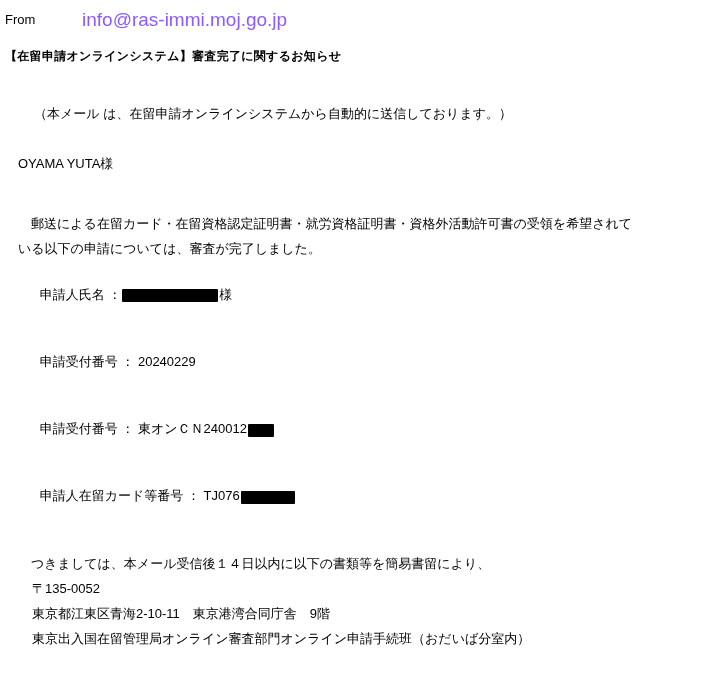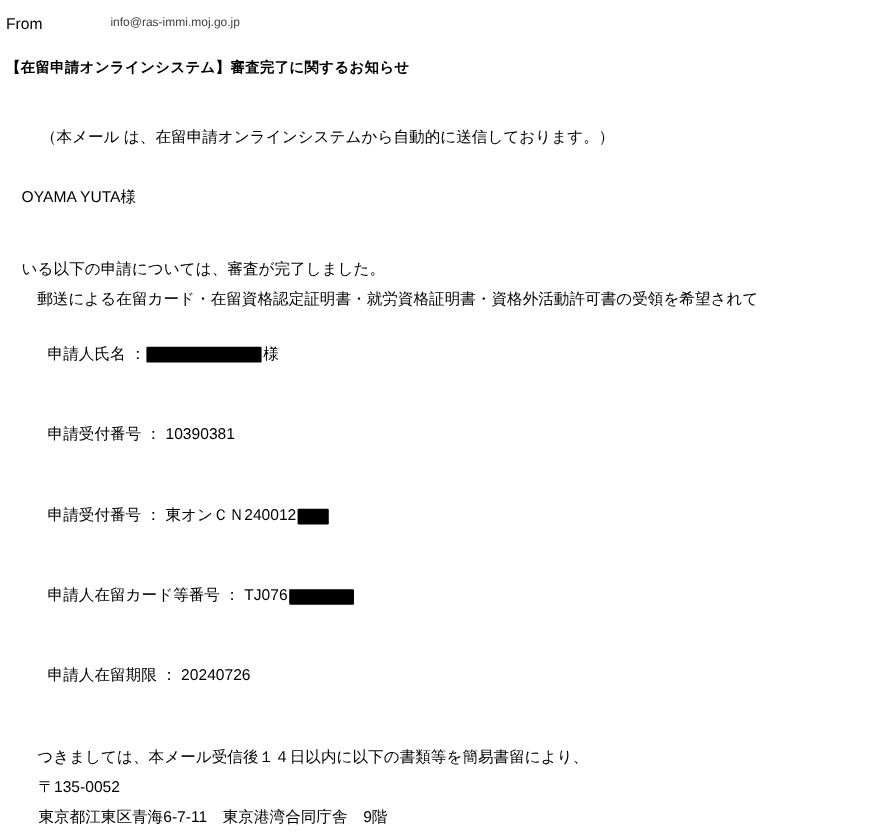--- a/index.html
+++ b/index.html
@@ -35,24 +35,23 @@
   }
   .hdr-label {
     width: 82px;
     padding-left: 5px;
     box-sizing: border-box;
     font-size: 13px;
     color: #000;
     white-space: nowrap;
   }
   .hdr-value {
-    font-size: 10px;
-    color: #404040;
+    font-size: 19px;
+    color: #8b5cf6;
     white-space: nowrap;
-    margin-left: 10px;
   }
 
   
   .subject {
     margin: 16px 0 0 5px;
     font-size: 12px;
     font-weight: bold;
     letter-spacing: 0.3px;
   }
 
@@ -103,44 +102,41 @@
 
     <p class="indent2">（本メール は、在留申請オンラインシステムから自動的に送信しております。）</p>
 
     <div class="gap-lg"></div>
 
     <p>OYAMA YUTA様</p>
 
     <div class="gap-lg"></div>
     <div class="gap-sm"></div>
 
+    <p>　郵送による在留カード・在留資格認定証明書・就労資格証明書・資格外活動許可書の受領を希望されて</p>
     <p>いる以下の申請については、審査が完了しました。</p>
-    <p>　郵送による在留カード・在留資格認定証明書・就労資格証明書・資格外活動許可書の受領を希望されて</p>
 
     <p>
       <span>申請人氏名 ：</span><span class="redact redact-name"></span><span>様</span>
     </p>
 
     <p>
-      <span>申請受付番号 ：</span>&nbsp;<span>10390381</span>
+      <span>申請受付番号 ：</span>&nbsp;<span>20240229</span>
     </p>
 
     <p>
       <span>申請受付番号 ：</span>&nbsp;<span>東オンＣＮ240012</span><span class="redact redact-num"></span>
     </p>
 
     <p>
       <span>申請人在留カード等番号 ：</span>&nbsp;<span>TJ076</span><span class="redact redact-card"></span>
     </p>
 
-    <p>
-      <span>申請人在留期限 ：</span>&nbsp;<span>20240726</span>
-    </p>
 
     <div class="gap-md"></div>
 
     <p>　つきましては、本メール受信後１４日以内に以下の書類等を簡易書留により、</p>
     <p class="indent1">〒135-0052</p>
-    <p class="indent1">東京都江東区青海6-7-11　東京港湾合同庁舎　9階</p>
+    <p class="indent1">東京都江東区青海2-10-11　東京港湾合同庁舎　9階</p>
     <p class="indent1">東京出入国在留管理局オンライン審査部門オンライン申請手続班（おだいば分室内）</p>
 
   </div>
 </div>
 
 </body></html>

